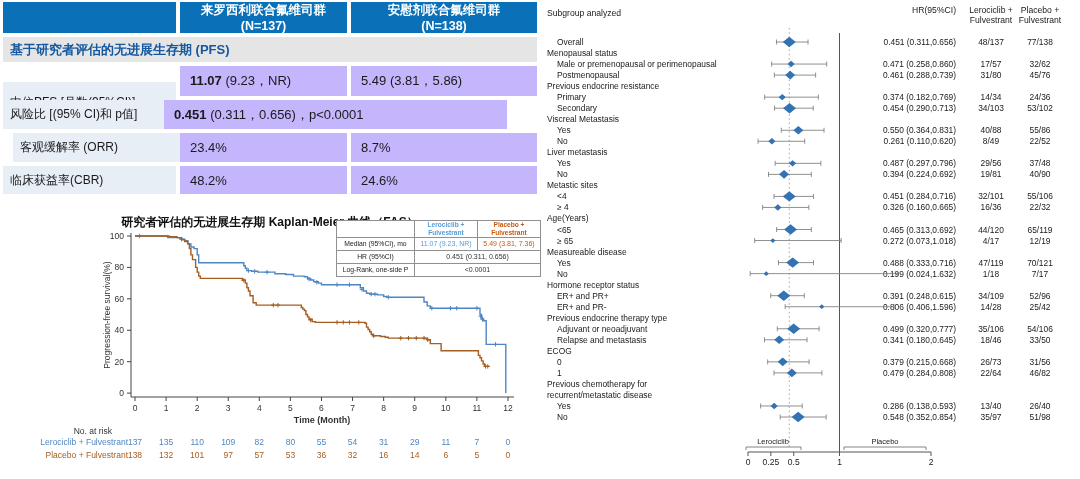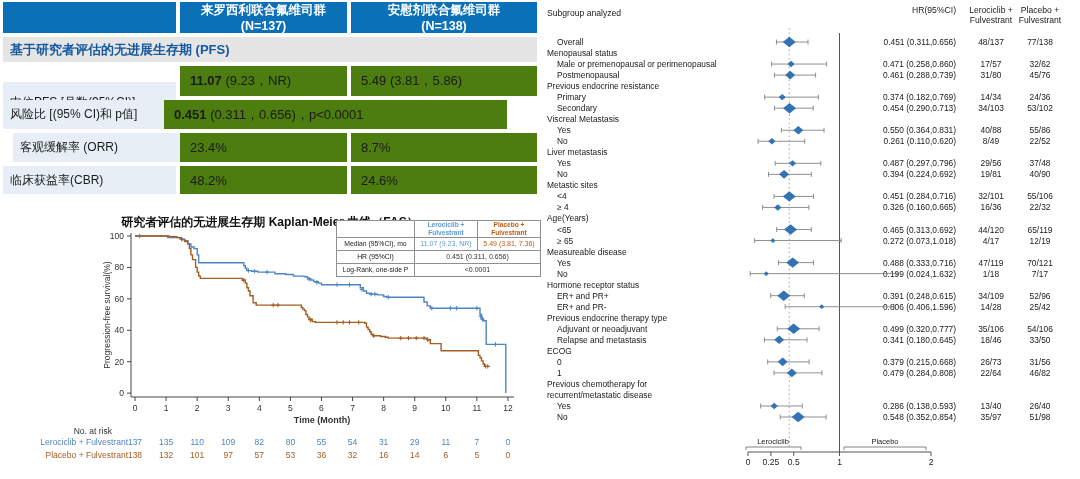--- a/index.html
+++ b/index.html
@@ -3,21 +3,21 @@
 <meta charset="utf-8">
 <style>
   html,body{margin:0;padding:0;background:#fff;}
   #root{position:relative;width:1080px;height:479px;background:#fff;overflow:hidden;
         font-family:"Liberation Sans","DejaVu Sans",sans-serif;}
   .cell{position:absolute;box-sizing:border-box;display:flex;align-items:center;}
   .th{background:#0A70B7;color:#fff;font-weight:bold;font-size:12.5px;flex-direction:column;
       justify-content:space-between;text-align:center;line-height:1.3;}
   .section{background:#e5e5e5;color:#1558A0;font-weight:bold;font-size:13px;padding-left:7px;}
   .lbl{background:#E8EEF6;font-size:12px;color:#1a1a1a;padding-left:7px;}
-  .val{background:#4d7c0f;font-size:13px;color:#1a1a1a;padding-left:10px;}
+  .val{background:#c4b5fd;font-size:13px;color:#1a1a1a;padding-left:10px;}
   .val b{font-weight:bold;}
   .km-title{position:absolute;top:214px;left:0;width:540px;text-align:center;
             font-weight:bold;font-size:12px;color:#111;}
   #km-svg{position:absolute;left:0;top:196px;}
   #forest-svg{position:absolute;left:540px;top:0;}
   table.inset{position:absolute;left:336px;top:220px;border-collapse:collapse;table-layout:fixed;
               width:204px;background:#fff;}
   table.inset td{border:1px solid #909090;text-align:center;padding:0;vertical-align:middle;}
   .ah{font-size:6.6px;font-weight:bold;line-height:1.2;}
   .il{font-size:6.8px;color:#222;}

